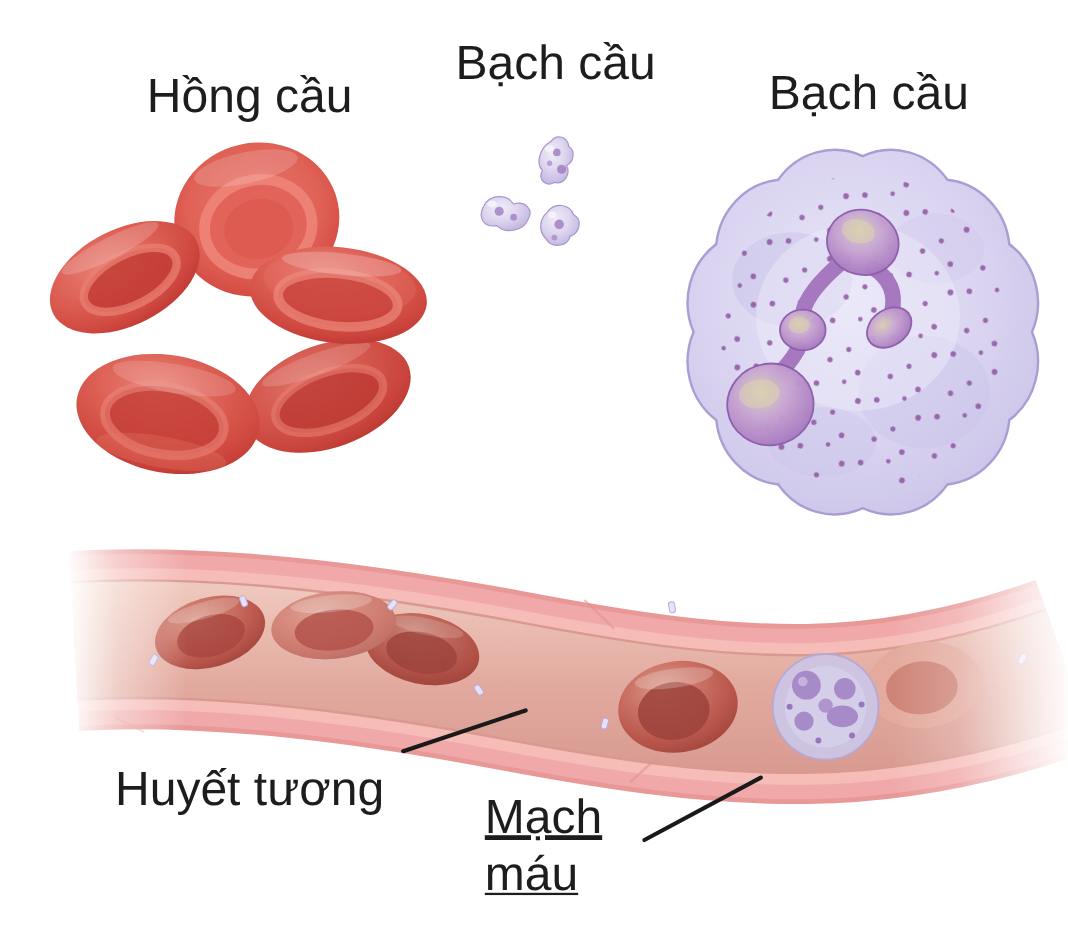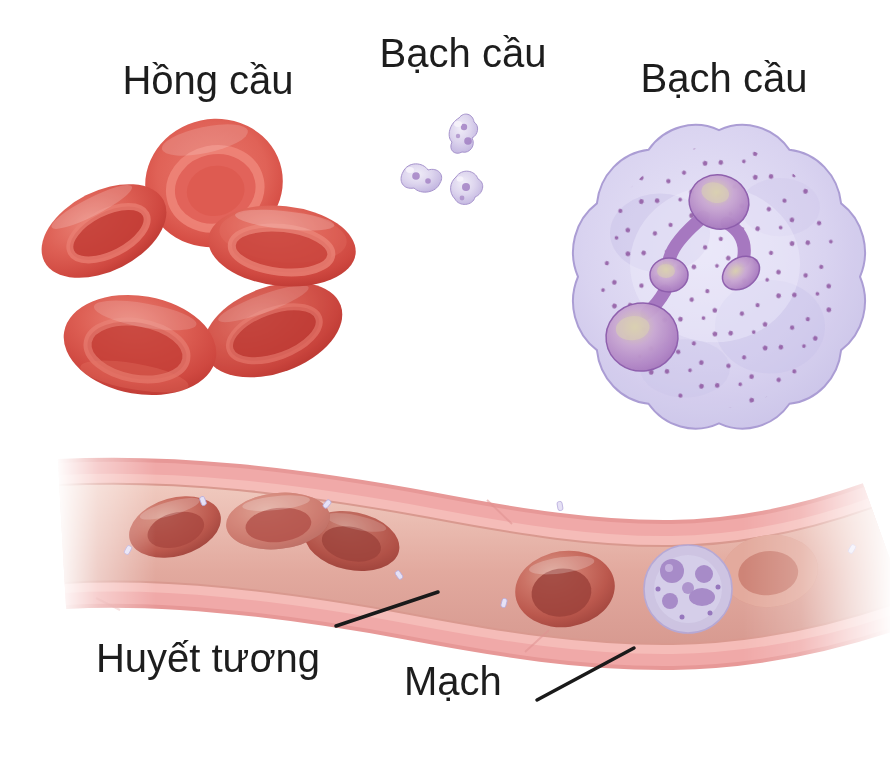--- a/index.html
+++ b/index.html
@@ -5,21 +5,21 @@
   html,body{margin:0;padding:0;background:#fff;}
   .stage{
     position:relative;width:890px;height:746px;background:#ffffff;overflow:hidden;
     font-family:"Liberation Sans", sans-serif;
   }
   .lbl{
     position:absolute;font-size:40px;line-height:48px;color:#1d1d1d;
     text-align:center;white-space:nowrap;letter-spacing:0px;
   }
   .lbl-left{text-align:left;}
-  .mach{line-height:48px;}
+  .mach{line-height:48px;text-decoration:underline;}
   svg{position:absolute;display:block;}
 </style>
 </head>
 <body>
 
 <div class="stage">
 
   <svg style="left:0px;top:440px;" width="890" height="338" viewBox="0 0 890 338">
     <defs>
       <linearGradient id="fadeG" x1="0" y1="0" x2="890" y2="0" gradientUnits="userSpaceOnUse">
@@ -283,20 +283,21 @@
   <div class="lbl" style="left:88px;top:56px;width:240px;">Hồng cầu</div>
 
   <div class="lbl" style="left:343px;top:29px;width:240px;">Bạch cầu</div>
 
   <div class="lbl" style="left:58px;top:634px;width:300px;">Huyết tương</div>
 
   <div class="lbl" style="left:604px;top:54px;width:240px;">Bạch cầu</div>
 
   <div class="lbl lbl-left mach" style="left:404px;top:657px;width:160px;">
     <span>Mạch</span><br>
+    <span>máu</span>
   </div>
 
   <svg style="left:0;top:0;pointer-events:none;" width="890" height="778" viewBox="0 0 890 778">
     <line x1="336" y1="626" x2="438" y2="592" stroke="#1a1a1a" stroke-width="3.5" stroke-linecap="round"></line>
     <line x1="537" y1="700" x2="634" y2="648" stroke="#1a1a1a" stroke-width="3.5" stroke-linecap="round"></line>
   </svg>
 
 </div>
 
 </body></html>

